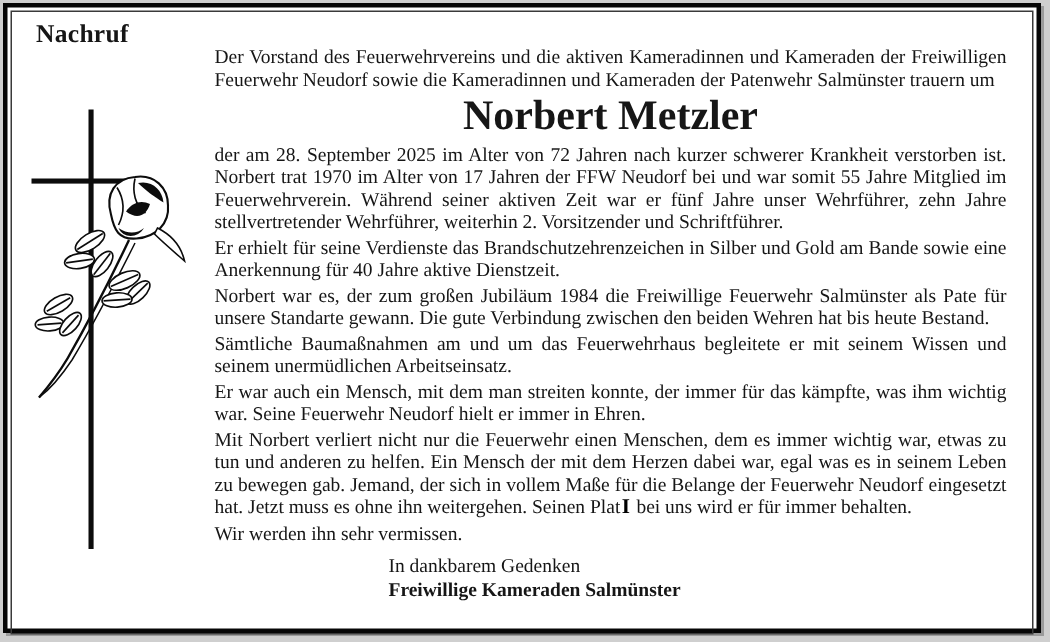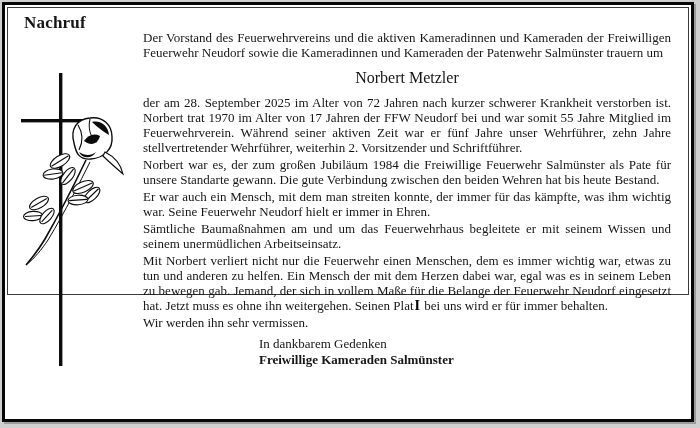--- a/index.html
+++ b/index.html
@@ -13,41 +13,41 @@
   }
   .frame {
     position:absolute; left:2px; top:2px;
     width:692px; height:420px;
     background:#ffffff;
     border:3px solid #060606;
     box-shadow:2px 2px 0 #9b9b9b;
   }
   .frame-inner {
     position:absolute; left:2px; top:2px;
-    width:682px; height:288px;
+    width:682px; height:416px;
     border:1px solid #3a3a3a;
   }
   .nachruf {
     position:absolute; left:16px; top:5px;
     font-size:17px; font-weight:bold; letter-spacing:0.2px;
   }
   .illustration {
     position:absolute; left:12px; top:55px;
     width:112px; height:314px;
   }
   .textcol {
     position:absolute; left:135px; top:22px; width:528px;
     font-size:13px; line-height:15px;
     text-align:justify;
   }
   .textcol p { margin:0 0 2px 0; }
   .intro { margin-bottom:0; }
   .name {
     text-align:center;
-    font-size:16px; line-height:26px; font-weight:normal;
+    font-size:28px; line-height:26px; font-weight:bold;
     margin:5px 0 4px 0;
   }
   .ibeam {
     display:inline;
     font-weight:bold; font-size:14px;
     padding:0 1px;
     color:#000;
   }
   .closing { margin:6px 0 0 116px; line-height:15.5px; text-align:left; }
   .closing .org { font-weight:bold; }
@@ -122,23 +122,24 @@
           </g>
       </g>
     </svg>
 
     <div class="textcol">
       <p class="intro">Der Vorstand des Feuerwehrvereins und die aktiven Kameradinnen und Kameraden der Freiwilligen Feuerwehr Neudorf sowie die Kameradinnen und Kameraden der Patenwehr Salmünster trauern um</p>
 
       <div class="name">Norbert Metzler</div>
 
       <p>der am 28. September 2025 im Alter von 72 Jahren nach kurzer schwerer Krankheit verstorben ist. Norbert trat 1970 im Alter von 17 Jahren der FFW Neudorf bei und war somit 55 Jahre Mitglied im Feuerwehrverein. Während seiner aktiven Zeit war er fünf Jahre unser Wehrführer, zehn Jahre stellvertretender Wehrführer, weiterhin 2. Vorsitzender und Schriftführer.</p>
+      <p>Er erhielt für seine Verdienste das Brandschutzehrenzeichen in Silber und Gold am Bande sowie eine Anerkennung für 40 Jahre aktive Dienstzeit.</p>
       <p>Norbert war es, der zum großen Jubiläum 1984 die Freiwillige Feuerwehr Salmünster als Pate für unsere Standarte gewann. Die gute Verbindung zwischen den beiden Wehren hat bis heute Bestand.</p>
+      <p>Sämtliche Baumaßnahmen am und um das Feuerwehrhaus begleitete er mit seinem Wissen und seinem unermüdlichen Arbeitseinsatz.</p>
       <p>Er war auch ein Mensch, mit dem man streiten konnte, der immer für das kämpfte, was ihm wichtig war. Seine Feuerwehr Neudorf hielt er immer in Ehren.</p>
-      <p>Sämtliche Baumaßnahmen am und um das Feuerwehrhaus begleitete er mit seinem Wissen und seinem unermüdlichen Arbeitseinsatz.</p>
 
       <p><span>Mit Norbert verliert nicht nur die Feuerwehr einen Menschen, dem es immer wichtig war, etwas zu tun und anderen zu helfen. Ein Mensch der mit dem Herzen dabei war, egal was es in seinem Leben zu bewegen gab. Jemand, der sich in vollem Maße für die Belange der Feuerwehr Neudorf eingesetzt hat. Jetzt muss es ohne ihn weitergehen. Seinen Plat</span><span class="ibeam">I</span><span> bei uns wird er für immer behalten.</span></p>
 
       <p class="final-line">Wir werden ihn sehr vermissen.</p>
 
       <div class="closing">
         <div>In dankbarem Gedenken</div>
         <div class="org">Freiwillige Kameraden Salmünster</div>
       </div>
     </div>

